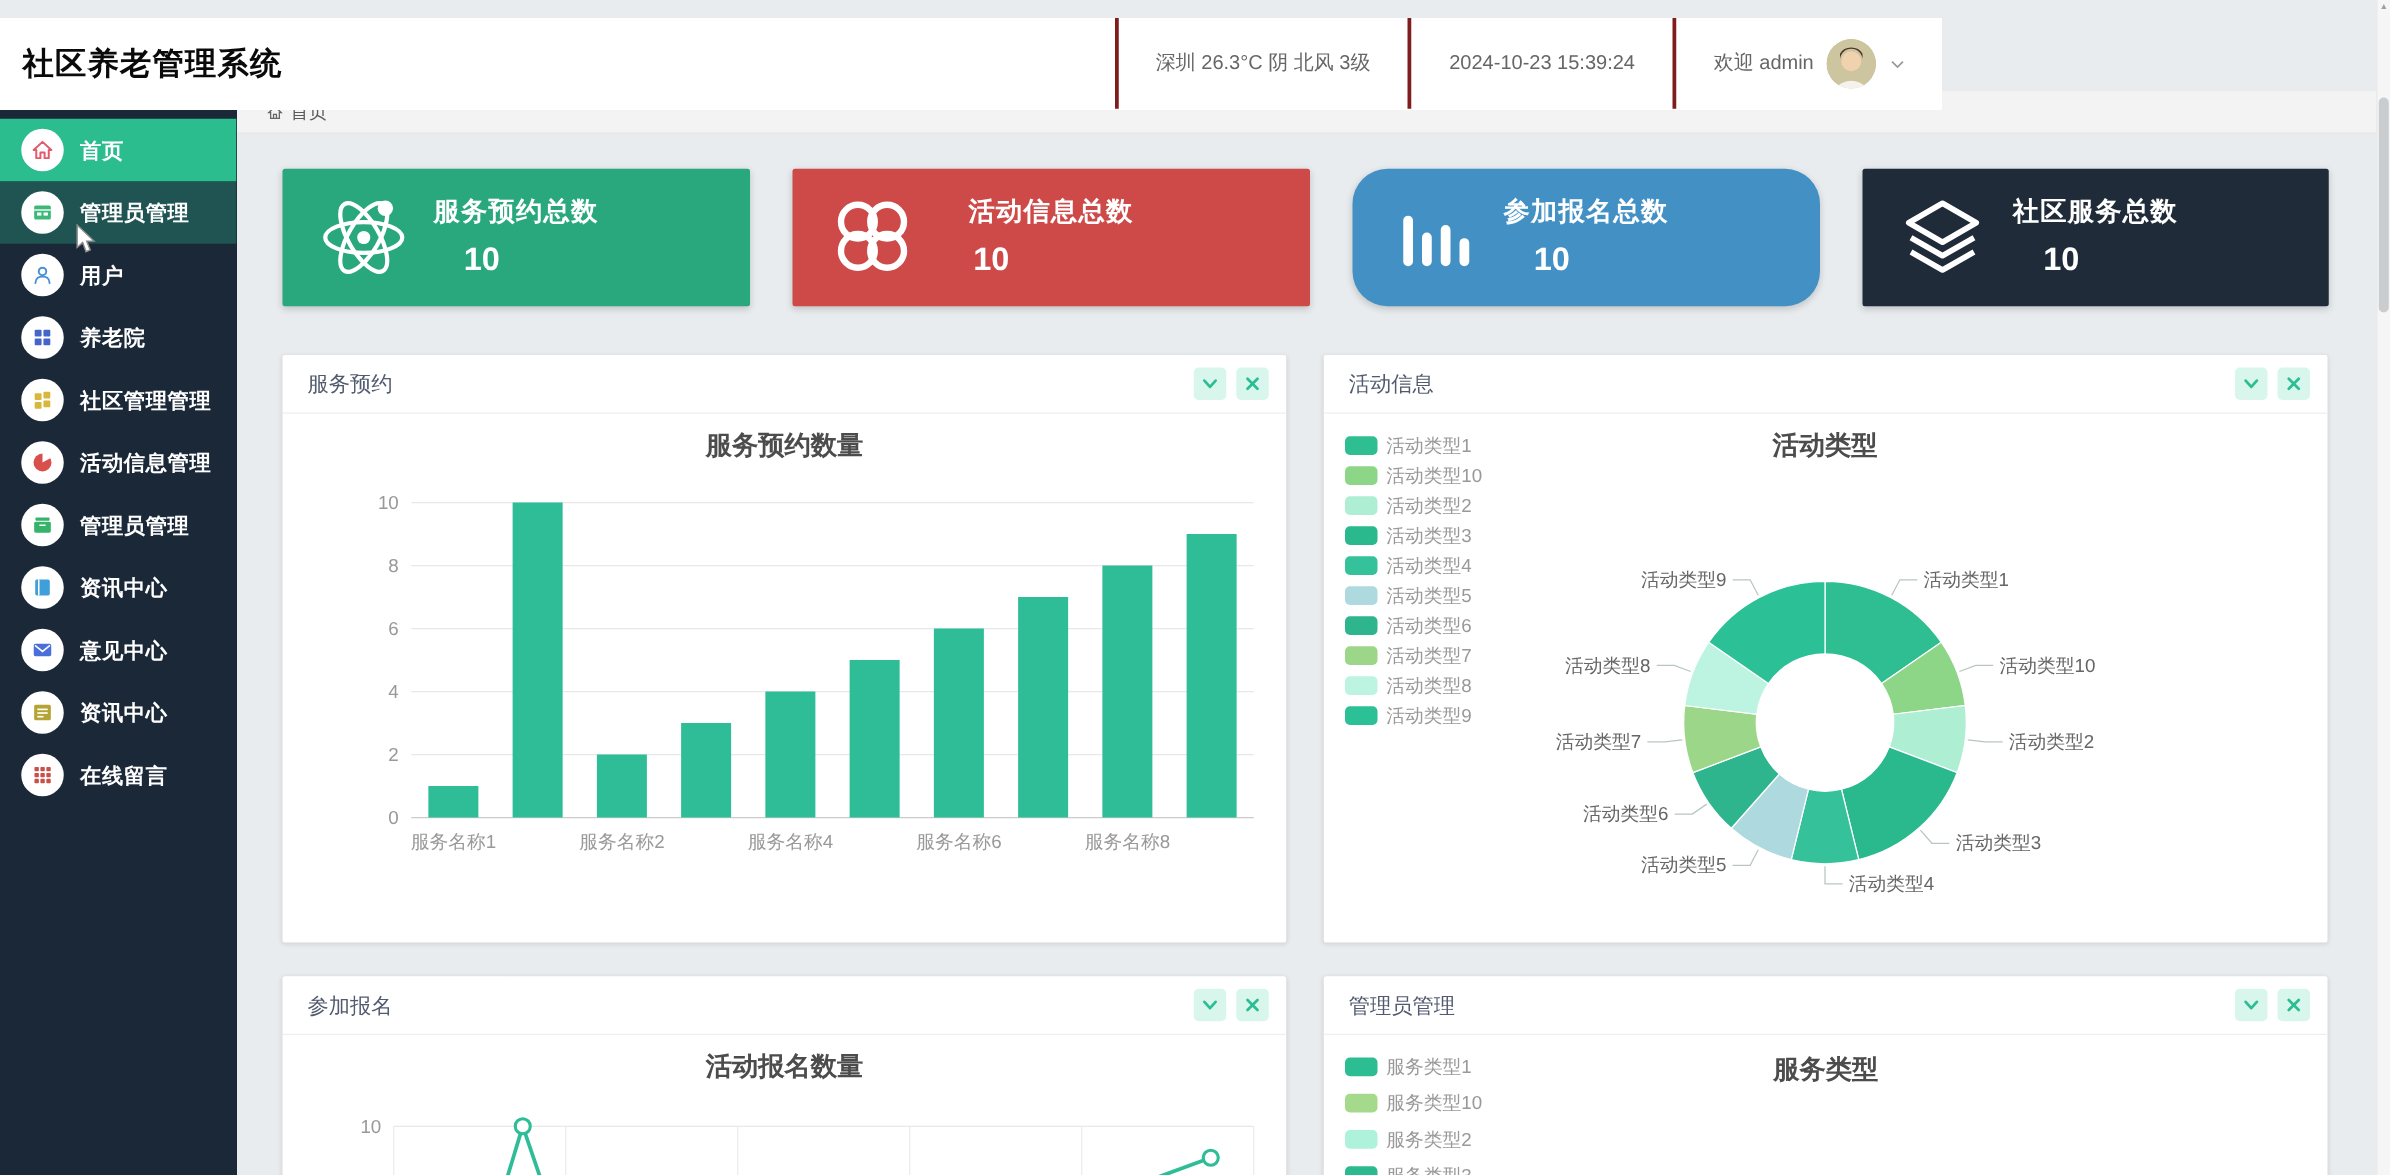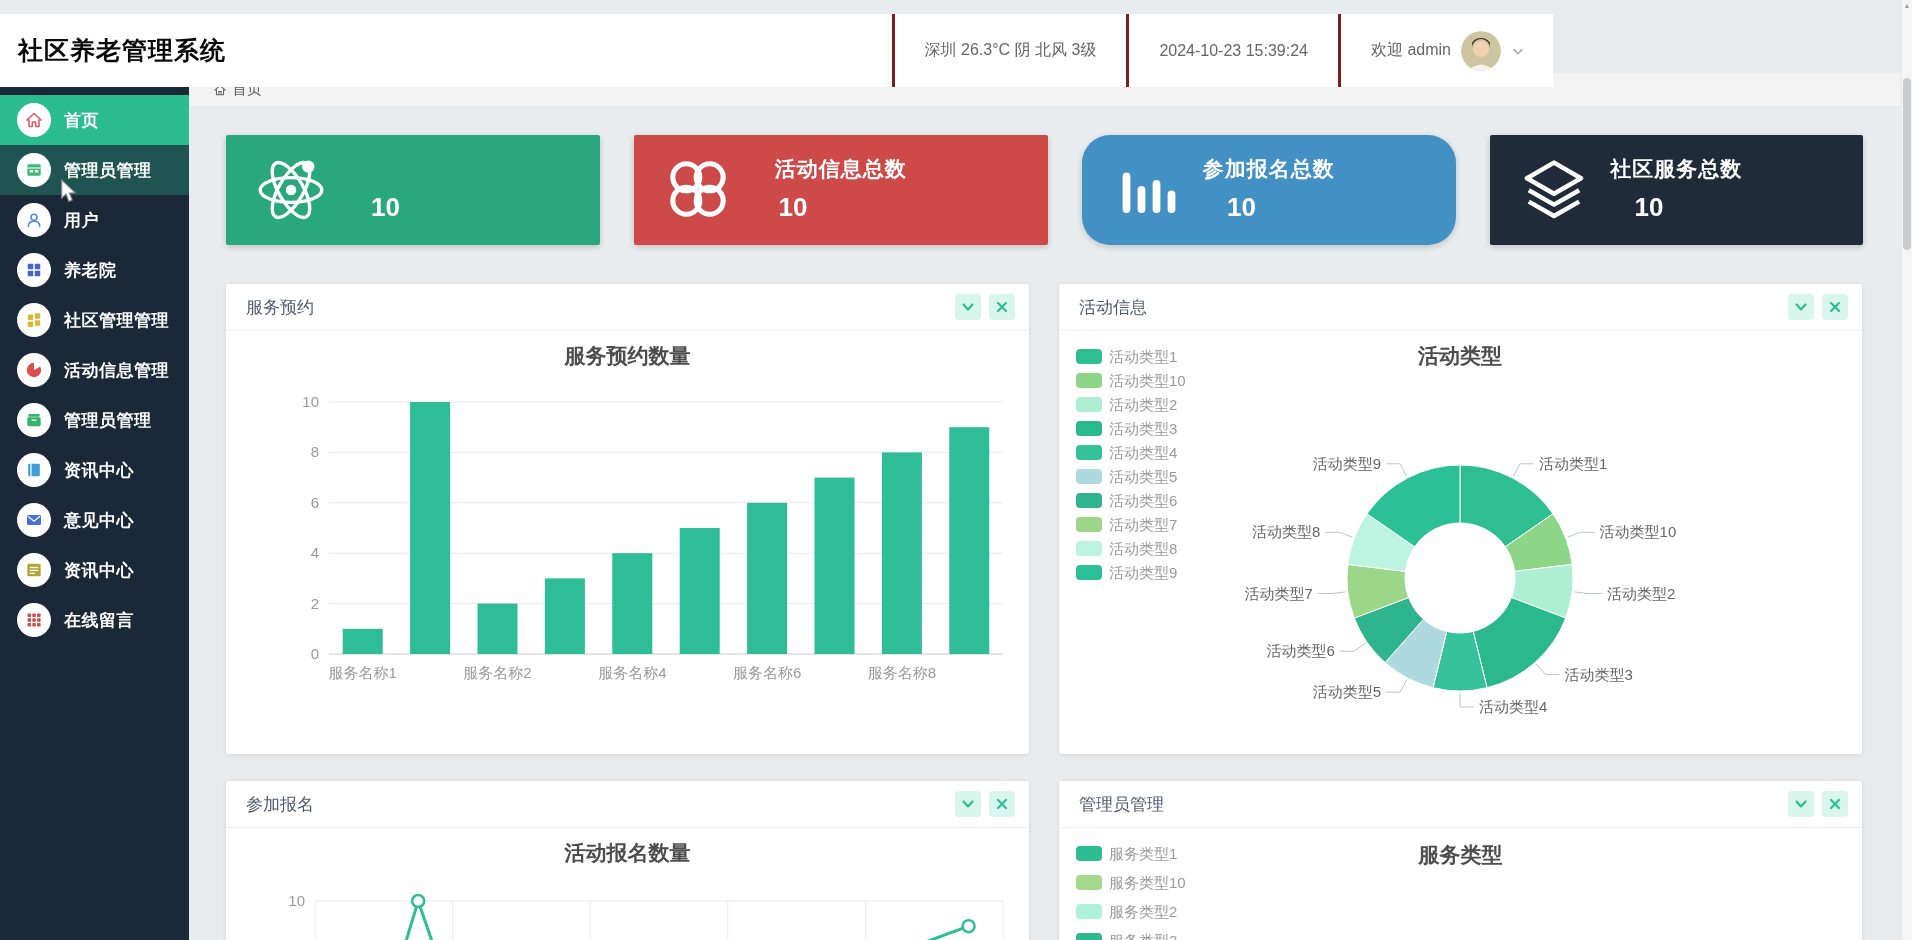--- a/index.html
+++ b/index.html
@@ -235,20 +235,21 @@
         <div class="stat-card" style="background: rgb(42, 168, 125);">
           <div class="stat-icon"><svg width="74" height="74" viewBox="0 0 24 24">
               <g fill="none" stroke="#fff" stroke-width="1.1">
                 <ellipse cx="12" cy="12" rx="10" ry="4"></ellipse>
                 <ellipse cx="12" cy="12" rx="10" ry="4" transform="rotate(60 12 12)"></ellipse>
                 <ellipse cx="12" cy="12" rx="10" ry="4" transform="rotate(120 12 12)"></ellipse>
               </g>
               <circle cx="12" cy="12" r="1.7" fill="#fff"></circle>
               <circle cx="17.6" cy="4.4" r="2" fill="#fff"></circle>
             </svg></div>
+    <div class="stat-title">服务预约总数</div>
     <div class="stat-value">10</div>
         </div>
         <div class="stat-card" style="background: rgb(205, 74, 73); padding-left: 41px;">
           <div class="stat-icon"><svg width="72" height="72" viewBox="0 0 24 24">
               <g fill="none" stroke="#fff" stroke-width="1.7">
                 <circle cx="8.1" cy="8.1" r="4.5"></circle>
                 <circle cx="15.9" cy="8.1" r="4.5"></circle>
                 <circle cx="8.1" cy="15.9" r="4.5"></circle>
                 <circle cx="15.9" cy="15.9" r="4.5"></circle>
               </g>

